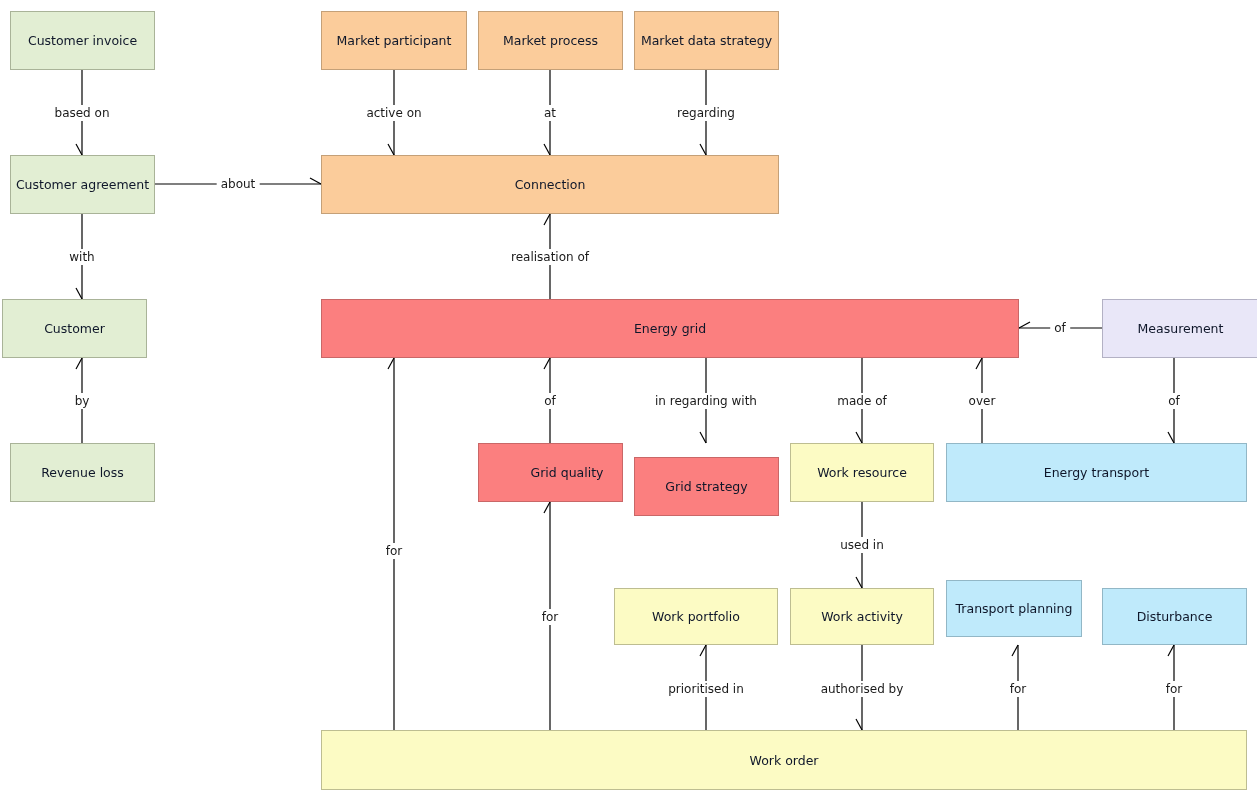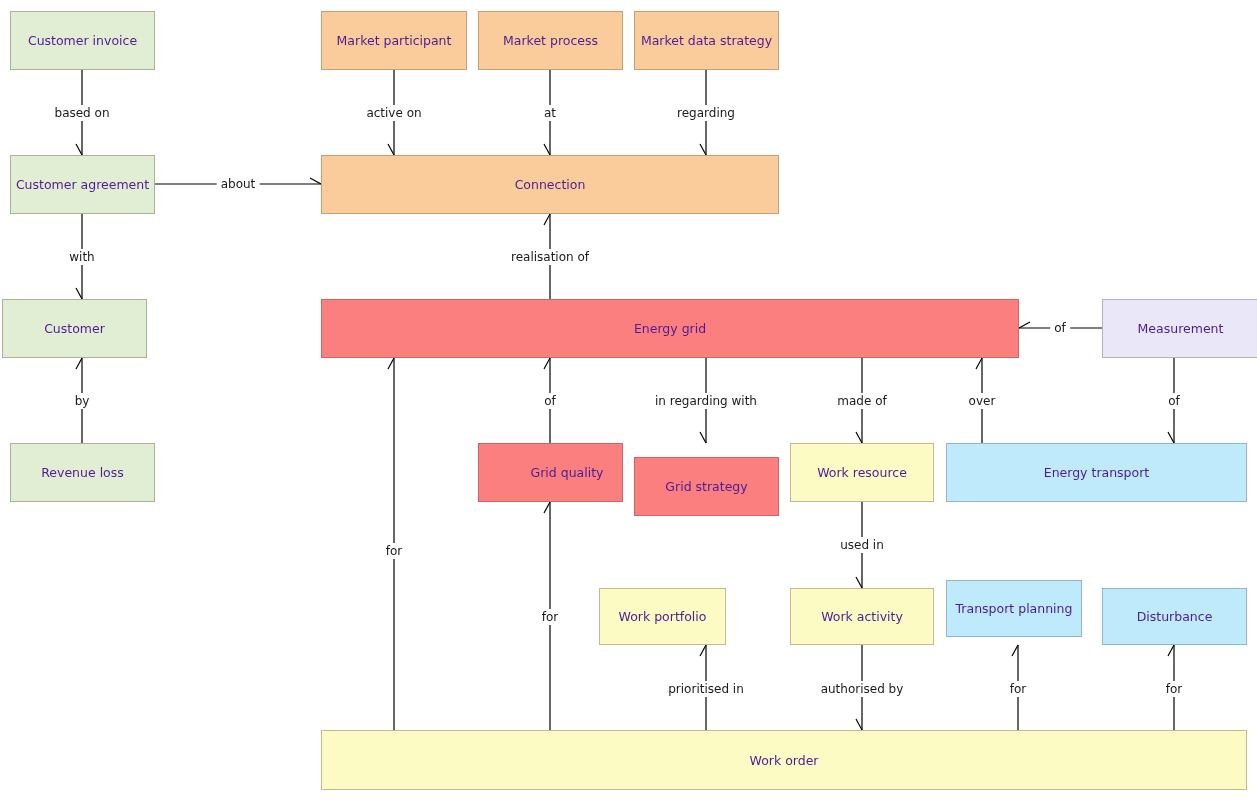--- a/index.html
+++ b/index.html
@@ -18,21 +18,21 @@
     overflow: hidden;
   }
   .node {
     position: absolute;
     box-sizing: border-box;
     border: 1px solid #9d9d87;
     display: flex;
     align-items: center;
     justify-content: center;
     font-size: 12.5px;
-    color: #4c1d95;
+    color: #0f172a;
     line-height: 1.2;
     text-align: center;
     z-index: 3;
   }
   .node .node-label {
     pointer-events: none;
     padding: 0 4px;
   }
   
   .c-green  { background: #e2eed3; border-color: #a9b398; }
@@ -221,21 +221,21 @@
       </div>
       <div class="node c-red" style="left: 634px; top: 443px; width: 145px; height: 59px; margin-top: 14px;">
         <span class="node-label">Grid strategy</span>
       </div>
       <div class="node c-yellow" style="left: 790px; top: 443px; width: 144px; height: 59px;">
         <span class="node-label">Work resource</span>
       </div>
       <div class="node c-blue" style="left: 946px; top: 443px; width: 301px; height: 59px;">
         <span class="node-label">Energy transport</span>
       </div>
-      <div class="node c-yellow" style="left: 599px; top: 588px; width: 127px; height: 57px;">
+      <div class="node c-yellow" style="left: 614px; top: 588px; width: 164px; height: 57px;">
         <span class="node-label">Work portfolio</span>
       </div>
       <div class="node c-yellow" style="left: 790px; top: 588px; width: 144px; height: 57px;">
         <span class="node-label">Work activity</span>
       </div>
       <div class="node c-blue" style="left: 946px; top: 580px; width: 136px; height: 57px;">
         <span class="node-label">Transport planning</span>
       </div>
       <div class="node c-blue" style="left: 1102px; top: 588px; width: 145px; height: 57px;">
         <span class="node-label">Disturbance</span>

